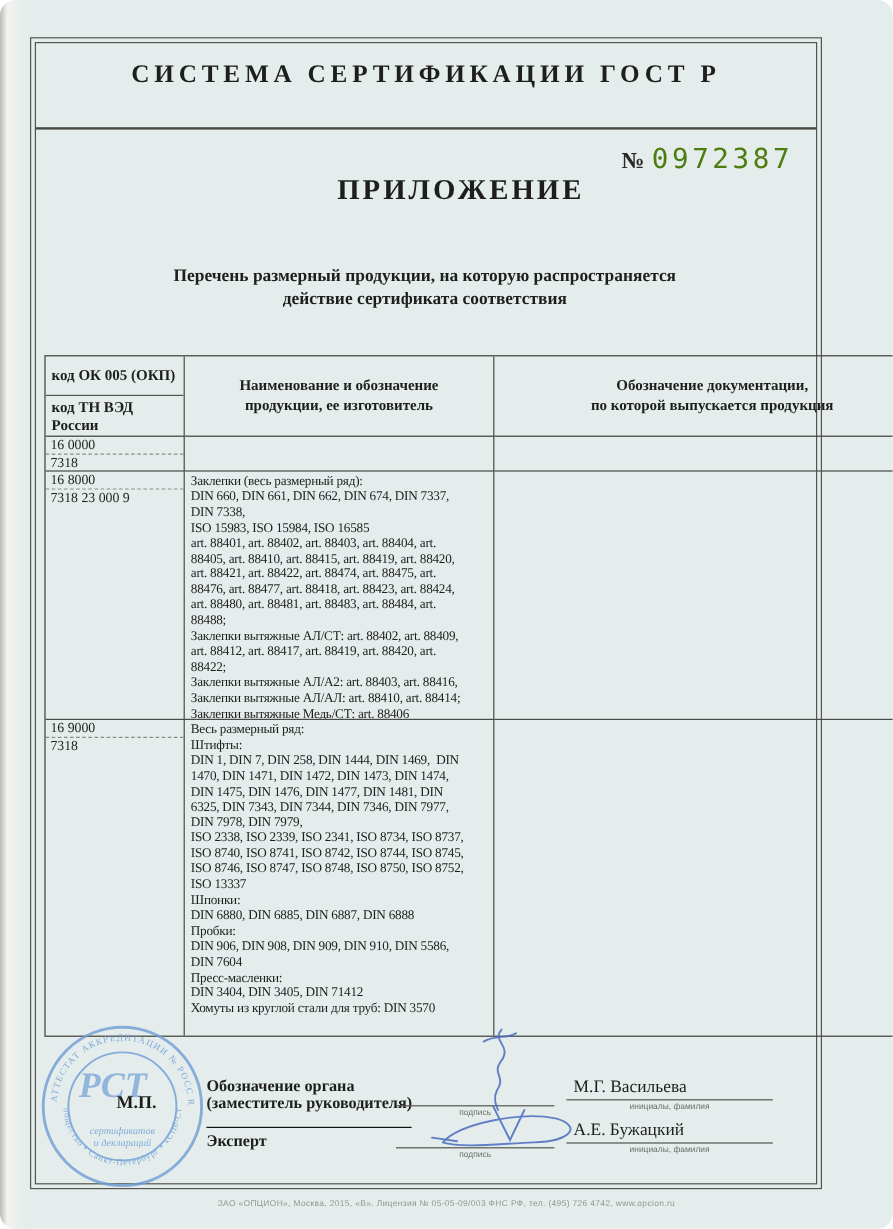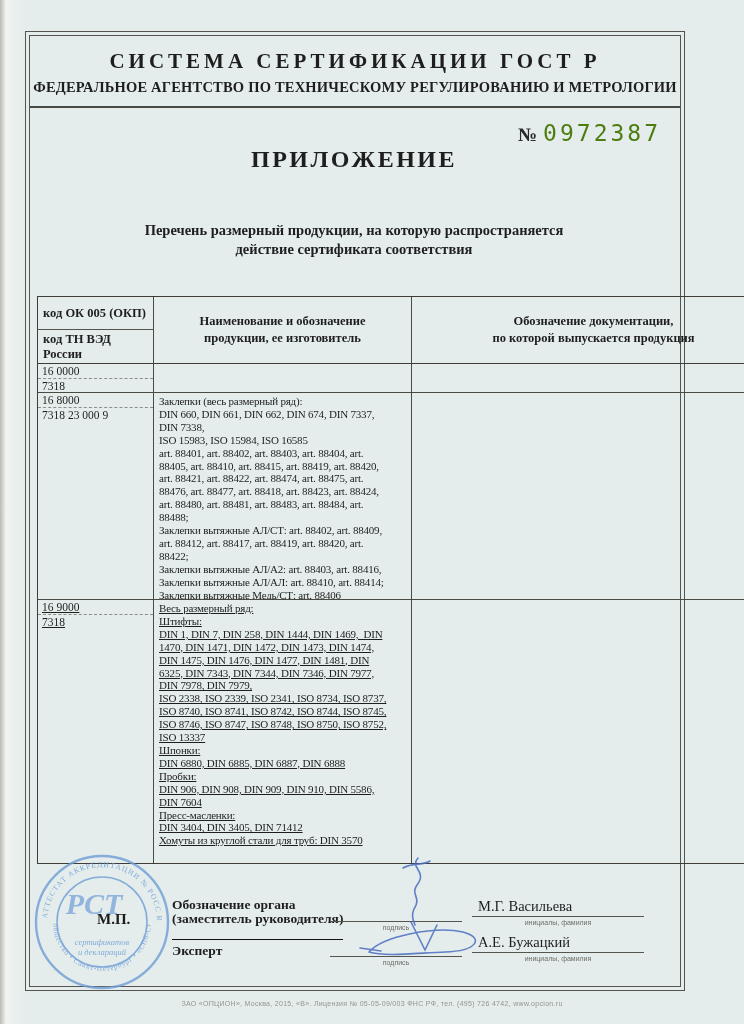--- a/index.html
+++ b/index.html
@@ -1,41 +1,41 @@
 <!DOCTYPE html>
 <html><head>
 <meta charset="utf-8">
 <style>
   html,body{margin:0;padding:0;}
   .page{position:relative;width:744px;height:1024px;background:#e4edec;overflow:hidden;
-        font-family:"Liberation Serif", serif;color:#1e1e1e;}
+        font-family:"Liberation Serif", serif;color:#1e1e1e;border-radius:13px;}
   .page::before{content:"";position:absolute;left:0;top:0;bottom:0;width:24px;
         background:linear-gradient(90deg,#b9bab6 0px,#f2f3ef 6px,#e9efee 16px,#e4edec 24px);z-index:5;}
   .frame{position:absolute;left:25px;top:31px;width:658px;height:958px;border:1.4px solid #55544e;z-index:6;}
   .frame-inner{position:absolute;left:3px;top:3px;right:3px;bottom:3px;border:1px solid #55544e;}
   .header-box{position:absolute;left:0;top:0;width:100%;height:70px;border-bottom:2px solid #4a4a45;}
   .hdr1{margin-top:13px;text-align:center;font-size:21px;font-weight:bold;letter-spacing:4px;}
   .hdr2{margin-top:5px;text-align:center;font-size:14.5px;font-weight:bold;letter-spacing:0.2px;}
   .doc-number{position:absolute;left:518px;top:120px;z-index:7;white-space:nowrap;}
   .doc-number .num-sign{font-size:19px;font-weight:bold;color:#2a2a2a;margin-right:6px;}
   .doc-number .num-digits{font-family:"DejaVu Sans Mono", monospace;font-size:23px;color:#4d7c0f;letter-spacing:3px;}
-  .doc-title{position:absolute;left:25px;top:146px;width:658px;text-align:center;
+  .doc-title{position:absolute;left:25px;top:146px;width:718px;text-align:center;
         font-size:24px;font-weight:bold;letter-spacing:2.5px;z-index:7;}
   .cert-line{position:absolute;left:25px;top:188px;width:658px;text-align:center;font-size:15px;z-index:7;}
   .cert-line .pref{font-weight:bold;}
   .cert-line .cert-num{border-bottom:1.2px solid #3c3c38;padding:0 12px 1px 10px;margin-left:4px;}
   .subtitle{position:absolute;left:25px;top:221px;width:658px;text-align:center;
         font-size:14.5px;font-weight:bold;line-height:19px;z-index:7;}
   
   .cert-table{position:absolute;left:37px;top:262px;width:739px;height:568px;z-index:7;
         border:1.4px solid #3d3c37;box-sizing:border-box;
         display:grid;grid-template-columns:116px 258px 1fr;grid-template-rows:67px 29px 207px 1fr;margin-top:34px;}
   .cell{box-sizing:border-box;border-right:1.2px solid #4a4a44;border-bottom:1.2px solid #4a4a44;overflow:hidden;}
   .cell.last-col{border-right:none;}
-  .cell.last-row{border-bottom:none;text-decoration:underline;}
+  .cell.last-row{border-bottom:none;}
   .cell.hdr{border-bottom:1.8px solid #3d3c37;}
   .hdr-col1 .h-top{height:33px;border-bottom:1px solid #55544e;display:flex;align-items:center;padding-left:5px;
         font-size:12.5px;font-weight:bold;box-sizing:border-box;}
   .hdr-col1 .h-bot{height:33px;display:flex;align-items:center;padding-left:5px;
         font-size:12.5px;font-weight:bold;box-sizing:border-box;}
   .hdr-mid{display:flex;align-items:center;justify-content:center;text-align:center;
         font-size:12.5px;font-weight:bold;white-space:pre-line;line-height:17px;}
   .code-cell{font-size:11.5px;}
   .code-cell .c-top{padding:1px 3px 0 4px;height:13px;line-height:12px;border-bottom:1px dashed #8d8d87;}
   .code-cell .c-bot{padding:1px 3px 0 4px;line-height:12px;}
@@ -57,21 +57,20 @@
 </style>
 </head>
 <body>
 
 <div class="page">
 
   <div class="frame">
     <div class="frame-inner">
       <div class="header-box">
         <div class="hdr1">СИСТЕМА СЕРТИФИКАЦИИ ГОСТ Р</div>
-        <div class="hdr2">ФЕДЕРАЛЬНОЕ АГЕНТСТВО ПО ТЕХНИЧЕСКОМУ РЕГУЛИРОВАНИЮ И МЕТРОЛОГИИ</div>
       </div>
     </div>
   </div>
 
   <div class="doc-number">
     <span class="num-sign">№</span><span class="num-digits">0972387</span>
   </div>
 
   <div class="doc-title">ПРИЛОЖЕНИЕ</div>
 

